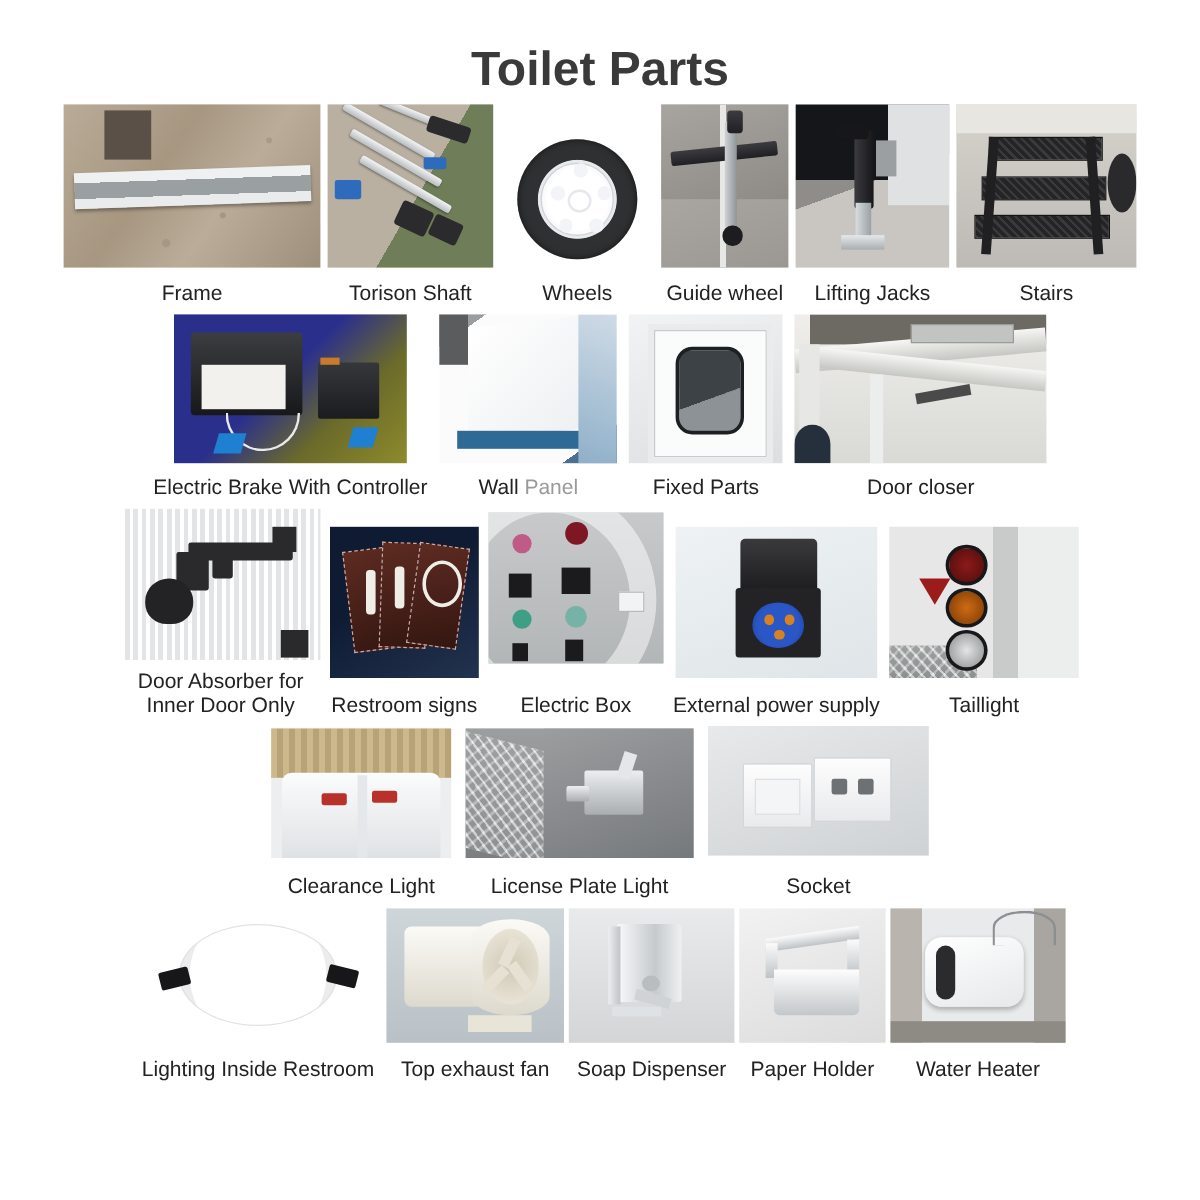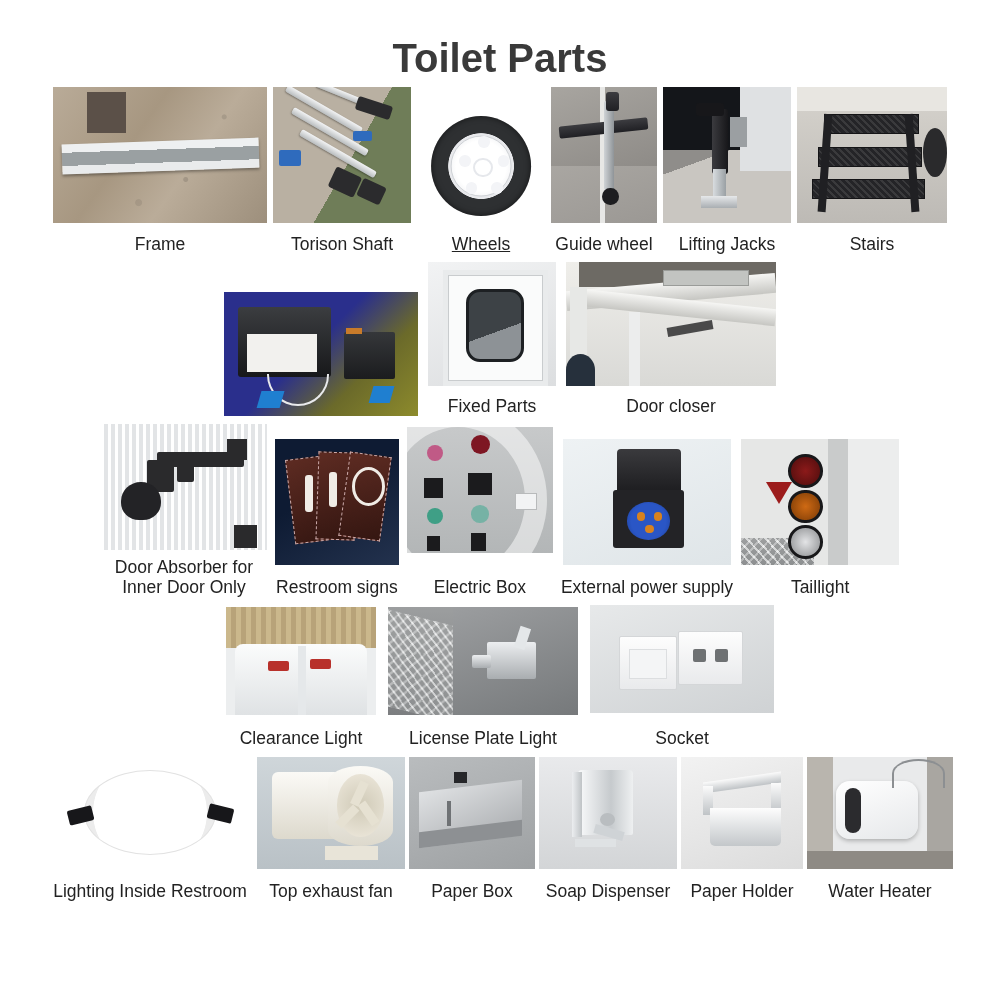--- a/index.html
+++ b/index.html
@@ -256,21 +256,21 @@
       <div class="thumb" style="width:128px;height:136px;background:#fff;">
         <div class="ov tire"></div>
         <div class="ov rim"></div>
         <div class="ov lug" style="left:48%;top:28%;"></div>
         <div class="ov lug" style="left:63%;top:42%;"></div>
         <div class="ov lug" style="left:58%;top:62%;"></div>
         <div class="ov lug" style="left:38%;top:62%;"></div>
         <div class="ov lug" style="left:33%;top:42%;"></div>
         <div class="ov" style="left:44%;top:44%;width:12%;aspect-ratio:1/1;border-radius:50%;background:#fff;border:2px solid #e6e8ec;"></div>
       </div>
-      <div class="caption" style="text-decoration:underline;">Wheels</div>
+      <div class="caption" style="">Wheels</div>
     </div>
 
     <div class="cell">
       <div class="thumb gw-bg" style="width:106px;height:136px;">
         <div class="ov" style="left:0;top:0;width:100%;height:58%;background:linear-gradient(160deg,#a8a5a0,#8e8b87);"></div>
         <div class="ov" style="left:46%;top:0;width:5%;height:100%;background:#e7e7e5;"></div>
         <div class="ov gw-bar" style="left:8%;top:26%;width:84%;height:9%;transform:rotate(-6deg);"></div>
         <div class="ov gw-shaft" style="left:50%;top:10%;width:9%;height:66%;"></div>
         <div class="ov gw-bar" style="left:52%;top:4%;width:12%;height:14%;border-radius:3px;"></div>
         <div class="ov gw-caster" style="left:48%;top:74%;width:16%;height:13%;"></div>
@@ -310,22 +310,34 @@
     <div class="cell">
       <div class="thumb eb-bg" style="width:194px;height:124px;">
         <div class="ov eb-box" style="left:7%;top:12%;width:48%;height:56%;"></div>
         <div class="ov eb-label" style="left:12%;top:34%;width:36%;height:30%;"></div>
         <div class="ov eb-batt" style="left:62%;top:32%;width:26%;height:38%;"></div>
         <div class="ov" style="left:63%;top:29%;width:8%;height:5%;background:#c87b2a;"></div>
         <div class="ov eb-wire" style="left:22%;top:66%;width:30%;height:24%;"></div>
         <div class="ov" style="left:18%;top:80%;width:12%;height:14%;background:#1f7fd0;transform:skewX(-16deg);"></div>
         <div class="ov" style="left:76%;top:76%;width:11%;height:14%;background:#1f7fd0;transform:skewX(-16deg);"></div>
       </div>
-    </div>
-
+      <div class="caption" style="margin-top:10px;">Electric Brake With Controller</div>
+    </div>
+
+    <div class="cell">
+      <div class="thumb wp-bg" style="width:148px;height:124px;">
+        <div class="ov wp-sheet" style="left:16%;top:4%;width:78%;height:76%;transform:skewY(-6deg);"></div>
+        <div class="ov wp-blue" style="left:10%;top:78%;width:70%;height:12%;"></div>
+        <div class="ov" style="left:0;top:0;width:16%;height:34%;background:#5a5c5e;"></div>
+        <div class="ov" style="left:78%;top:0;width:22%;height:100%;background:linear-gradient(200deg,#cfdbe6,#8fb0c9);"></div>
+      </div>
+      <div class="caption" style="margin-top:10px;">
+        <span>Wall </span><span class="cap-light">Panel</span>
+      </div>
+    </div>
 
     <div class="cell">
       <div class="thumb fw-bg" style="width:128px;height:124px;">
         <div class="ov fw-frame" style="left:12%;top:6%;width:74%;height:86%;"></div>
         <div class="ov fw-glass" style="left:30%;top:22%;width:40%;height:54%;"></div>
       </div>
       <div class="caption" style="margin-top:10px;">Fixed Parts</div>
     </div>
 
 
@@ -466,29 +478,20 @@
         <div class="ov ef-tube" style="left:48%;top:8%;width:44%;height:72%;border-radius:50%/20%;"></div>
         <div class="ov" style="left:54%;top:16%;width:32%;height:56%;border-radius:50%;background:radial-gradient(circle,#cfc9b6,#efeade);"></div>
         <div class="ov ef-blade" style="left:66%;top:22%;width:6%;height:22%;transform:rotate(25deg);"></div>
         <div class="ov ef-blade" style="left:72%;top:40%;width:6%;height:22%;transform:rotate(-35deg);"></div>
         <div class="ov ef-blade" style="left:58%;top:42%;width:6%;height:22%;transform:rotate(45deg);"></div>
         <div class="ov" style="left:46%;top:80%;width:36%;height:12%;background:#e8e4d8;"></div>
       </div>
       <div class="caption" style="margin-top:12px;">Top exhaust fan</div>
     </div>
 
-    <div class="cell">
-      <div class="thumb pb-bg" style="width:126px;height:112px;">
-        <div class="ov pb-body" style="left:8%;top:26%;width:82%;height:50%;transform:skewY(-7deg);"></div>
-        <div class="ov" style="left:8%;top:62%;width:82%;height:14%;background:#8d9093;transform:skewY(-7deg);"></div>
-        <div class="ov" style="left:30%;top:40%;width:3%;height:22%;background:#6f7275;"></div>
-        <div class="ov" style="left:36%;top:14%;width:10%;height:10%;background:#26272a;"></div>
-      </div>
-      <div class="caption" style="margin-top:12px;">Paper Box</div>
-    </div>
 
     <div class="cell">
       <div class="thumb sd-bg" style="width:138px;height:112px;">
         <div class="ov sd-body" style="left:28%;top:12%;width:40%;height:58%;"></div>
         <div class="ov" style="left:24%;top:14%;width:7%;height:58%;background:linear-gradient(90deg,#eceef0,#bfc3c6);"></div>
         <div class="ov" style="left:44%;top:50%;width:11%;height:12%;border-radius:50%;background:#b9bdc0;"></div>
         <div class="ov" style="left:40%;top:64%;width:22%;height:8%;background:#cfd3d6;transform:rotate(16deg);"></div>
         <div class="ov" style="left:26%;top:74%;width:30%;height:7%;background:#dfe2e4;"></div>
       </div>
       <div class="caption" style="margin-top:12px;">Soap Dispenser</div>

